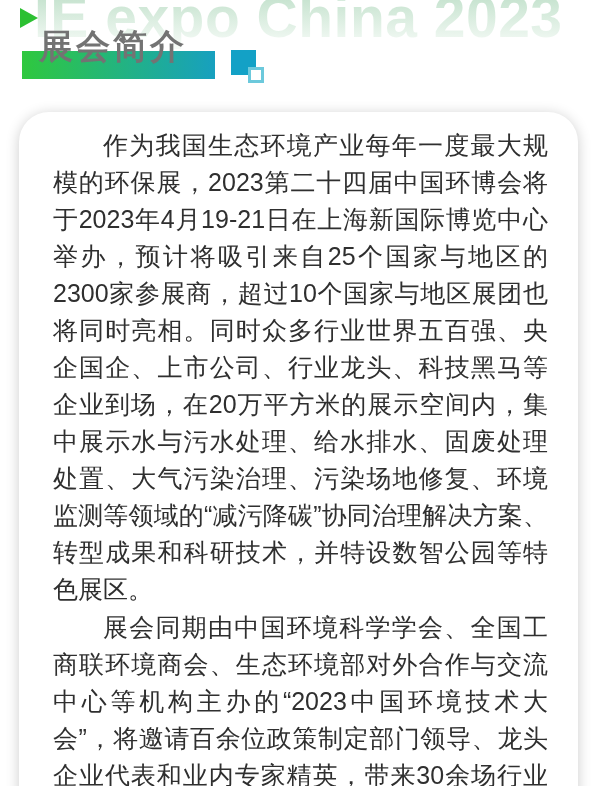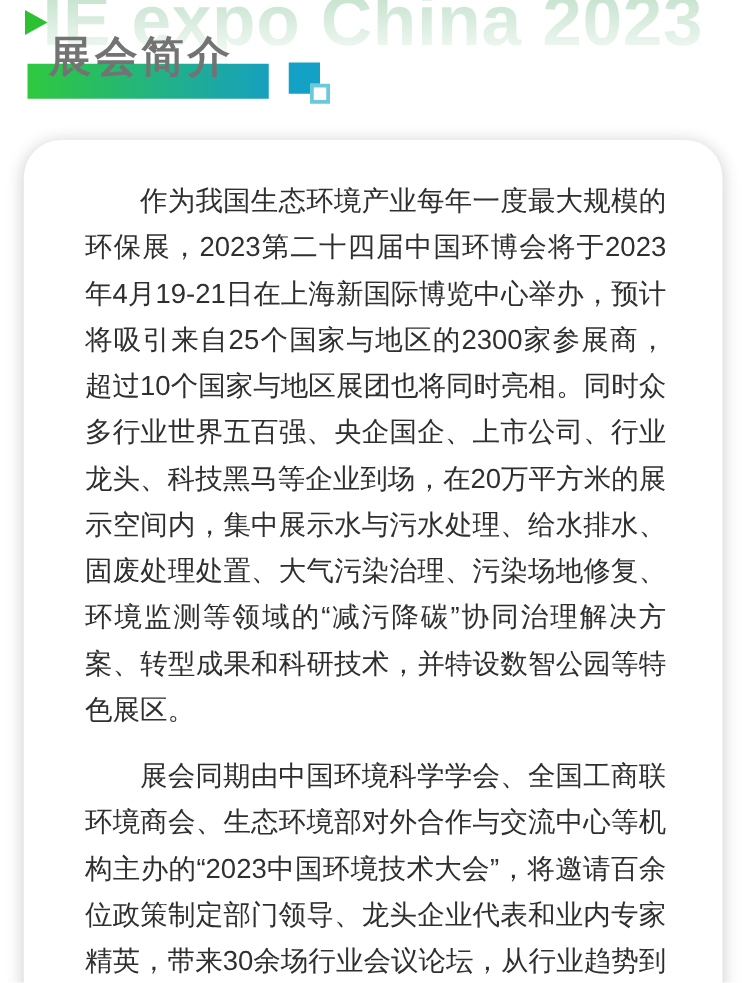--- a/index.html
+++ b/index.html
@@ -84,22 +84,22 @@
     position:absolute;
     left:19px;top:112px;
     width:559px;height:720px;
     background:#ffffff;
     border-radius:30px;
     box-shadow:0 2px 14px rgba(0,0,0,0.20);
     padding:14px 29px 0 33px;
     z-index:4;
   }
   .card p{
-    margin:16px;
-    font-size:22px;
+    margin:1px;
+    font-size:25px;
     line-height:37px;
     color:var(--text);
     text-align:justify;
     text-indent:2em;
     letter-spacing:0;
   }
 </style>
 </head>
 <body>
 

